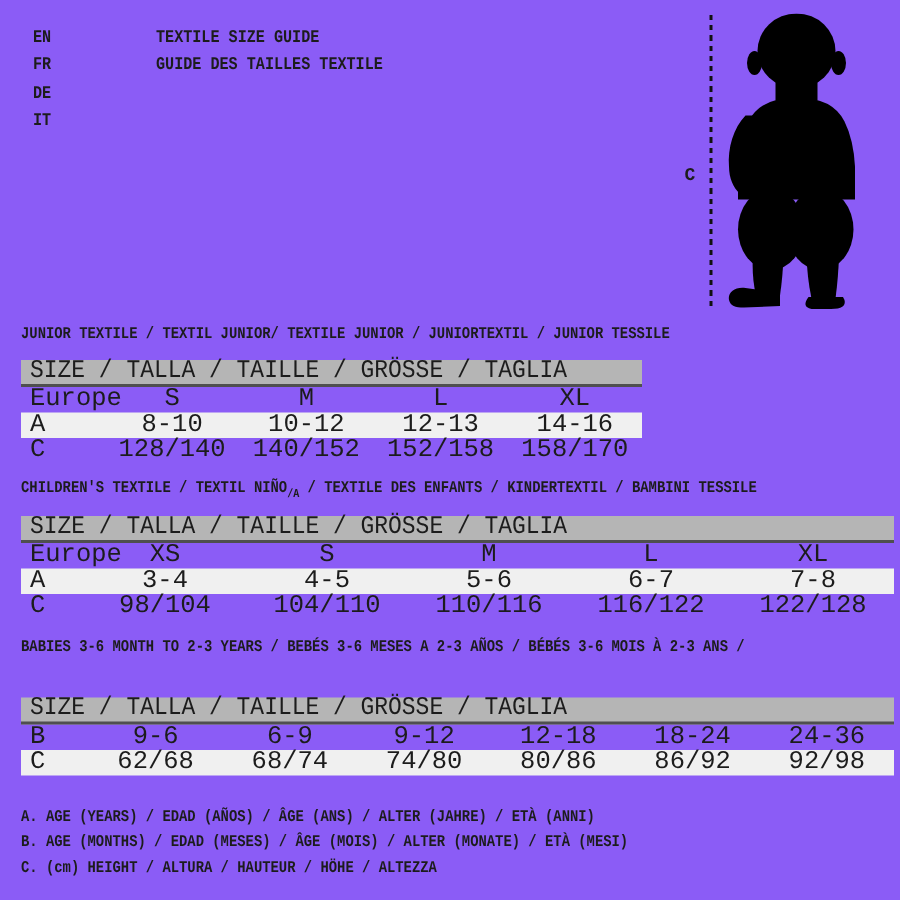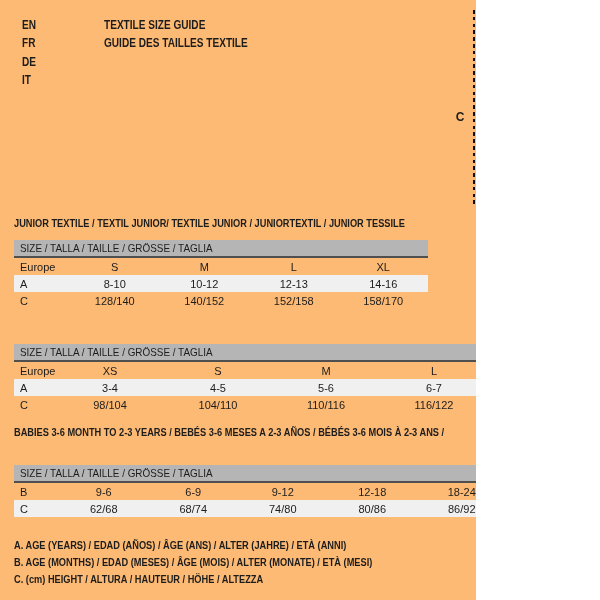--- a/index.html
+++ b/index.html
@@ -1,18 +1,18 @@
 <!DOCTYPE html>
 <html><head>
 <meta charset="utf-8">
 <style>
   html,body { margin:0; padding:0; background:#fff; }
   .page {
-    position:relative; width:476px; height:600px; background:#fdba74;
-    font-family:Liberation Sans, sans-serif; color:#1c1c1c; overflow:hidden;
+    position:relative; width:600px; height:600px; background:#8b5cf6;
+    font-family:Liberation Mono, monospace; color:#1c1c1c; overflow:hidden;
   }
   .sqz  { display:inline-block; transform:scaleX(0.84); transform-origin:0 50%; white-space:nowrap; }
   .sqzm { display:inline-block; transform:scaleX(0.90); transform-origin:0 50%; white-space:nowrap; }
 
   
   .lang-list { position:absolute; left:22px; top:16px; }
   .lang-row  { display:flex; height:18.3px; align-items:center; }
   .lang-code { width:38px; font-weight:bold; font-size:12px; }
   .lang-title{ font-weight:bold; font-size:12px;margin-left:44px; }
 
@@ -24,21 +24,21 @@
   .baby-svg { position:absolute; left:483px; top:9px; }
 
   
   .sec-title { position:absolute; left:14px; font-weight:bold; font-size:11px; white-space:nowrap; }
   .st1 { top:217px; }
   .st2 { top:320px; }
   .st3 { top:424px; line-height:17px; }
   .subA { vertical-align:sub; font-size:8px; }
 
   
-  .tbl  { position:absolute; left:14px; font-size:11px; }
+  .tbl  { position:absolute; left:14px; font-size:17px; }
   .t1 { top:240px; width:414px; }
   .t2 { top:344px; width:582px; }
   .t3 { top:465px; width:582px; }
   .bar  { height:16px; line-height:16px; background:#b5b5b5; border-bottom:2px solid #4f4f4f;
           padding-left:6px; color:#1c1c1c; }
   .trow { display:flex; height:17px; align-items:center; }
   .trow.shaded { background:#f0f0f0; }
   .lbl  { padding-left:6px; box-sizing:border-box; }
   .t1 .lbl { width:56px; }
   .t2 .lbl { width:42px; }
@@ -114,20 +114,25 @@
     </div>
     <div class="trow">
       <span class="lbl">C</span>
       <span class="cell">128/140</span>
       <span class="cell">140/152</span>
       <span class="cell">152/158</span>
       <span class="cell">158/170</span>
     </div>
   </div>
 
+  <div class="sec-title st2">
+    <span class="sqz">
+      <span>CHILDREN'S TEXTILE / TEXTIL NIÑO</span><span class="subA">/A</span><span> / TEXTILE DES ENFANTS / KINDERTEXTIL / BAMBINI TESSILE</span>
+    </span>
+  </div>
   <div class="tbl t2">
     <div class="bar">
       <span class="sqzm">SIZE / TALLA / TAILLE / GRÖSSE / TAGLIA</span>
     </div>
     <div class="trow">
       <span class="lbl">Europe</span>
       <span class="cell">XS</span>
       <span class="cell">S</span>
       <span class="cell">M</span>
       <span class="cell">L</span>

